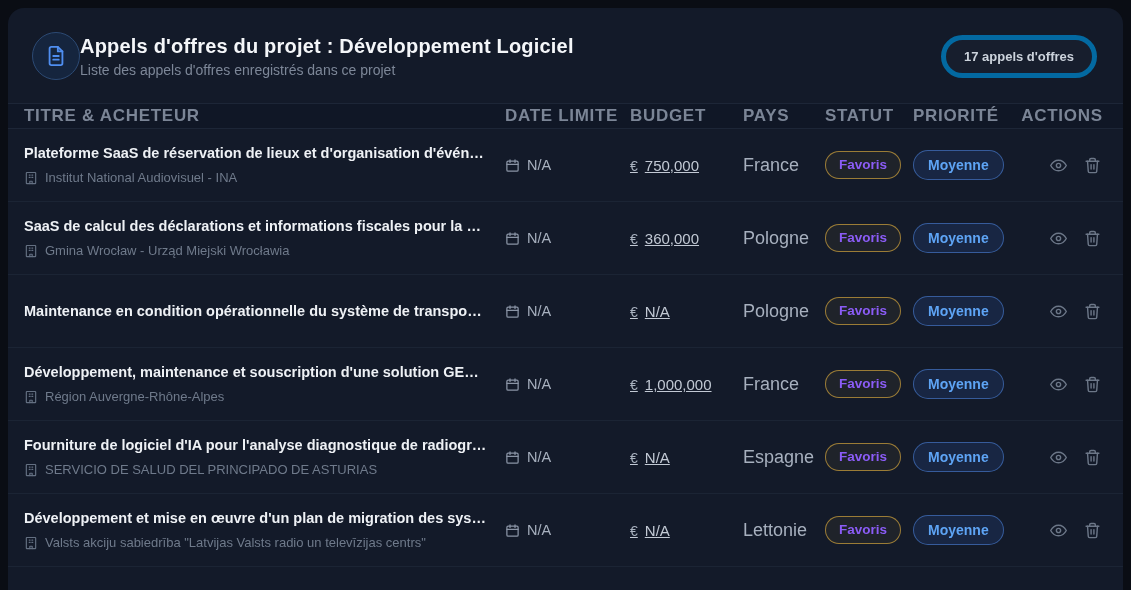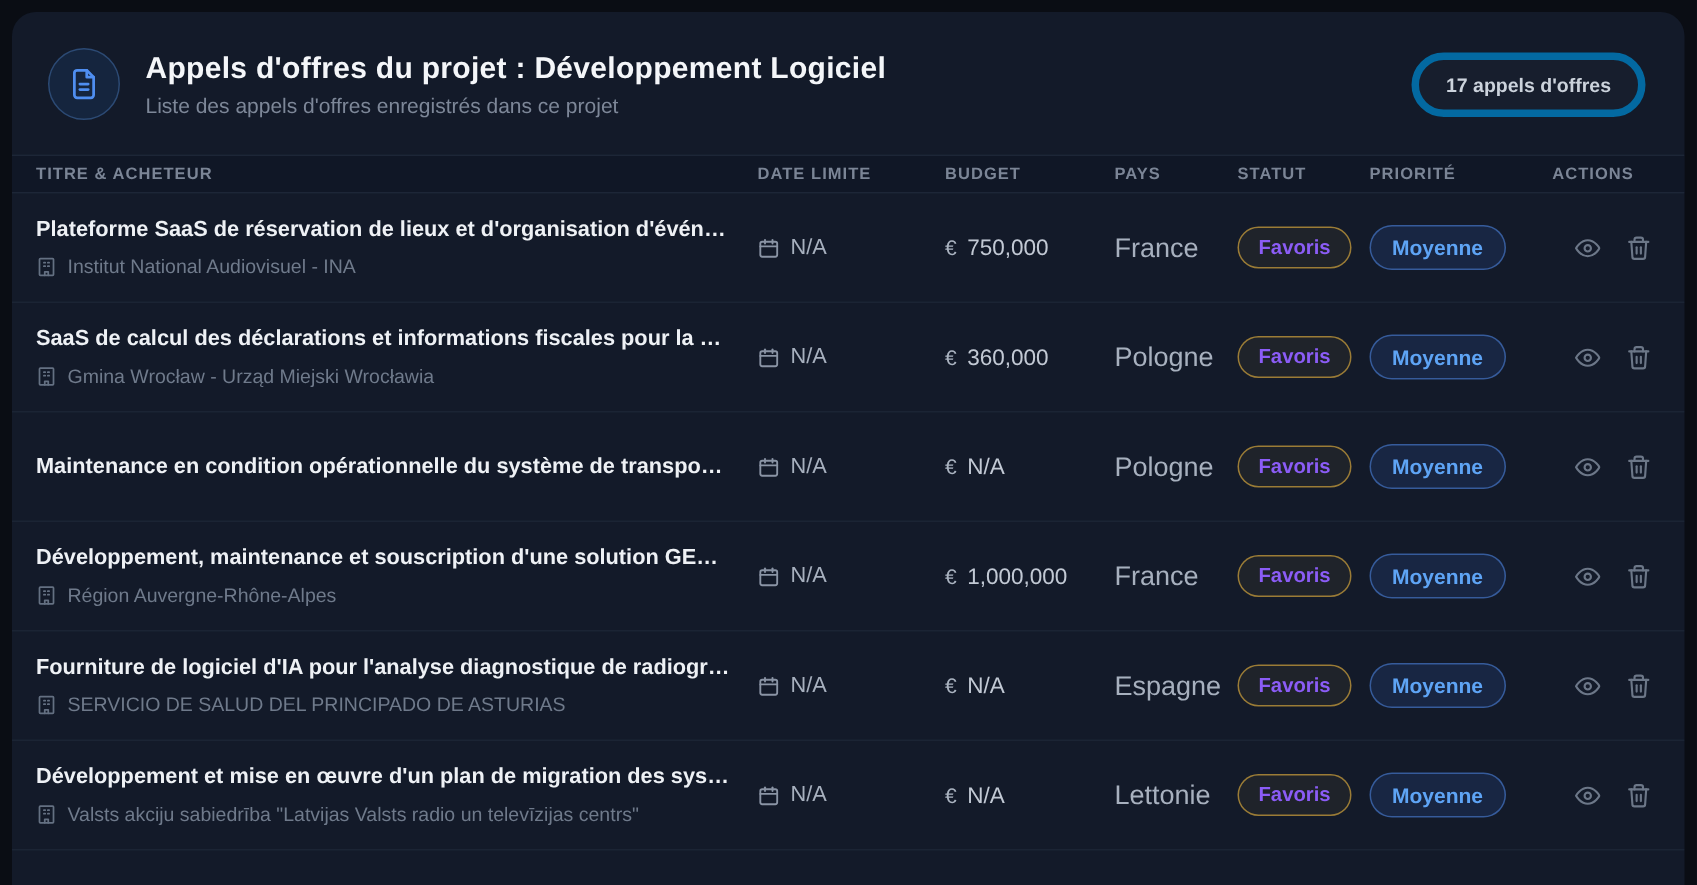--- a/index.html
+++ b/index.html
@@ -21,21 +21,21 @@
   }
   .icon-circle {
     width: 48px; height: 48px; border-radius: 50%;
     background: #152档;
     background: #15253e;
     border: 1.5px solid #2c4a74;
     display: flex; align-items: center; justify-content: center;
     color: #4f8ef0; flex: 0 0 auto;
   }
   .icon-circle svg { width: 22px; height: 22px; }
-  .header-texts { margin-left: 17px; }
+  .header-texts { }
   .page-title {
     font-size: 20px; font-weight: 800; color: #f4f6f9; letter-spacing: 0.2px;
   }
   .page-subtitle {
     font-size: 14px; color: #7d8798; margin-top: 4px;
   }
   .count-badge {
     margin-left: auto;
     border: 5px solid #0369a1; border-radius: 999px;
     background: rgba(255,255,255,0.02);
@@ -49,21 +49,21 @@
     grid-template-columns: 1fr 125px 113px 82px 88px 108px 86px;
     align-items: center;
   }
   .thead {
     height: 26px;
     padding: 0 16px;
     background: #101726;
     border-top: 1px solid #1d2637;
     border-bottom: 1px solid #1d2637;
     color: #7b8596;
-    font-size: 11px; font-weight: 700;
+    font-size: 17px; font-weight: 700;
     letter-spacing: 0.7px; text-transform: uppercase;
   }
   .th-actions { text-align: center; padding-right: 4px; }
   .row {
     height: 73px;
     padding: 0 16px;
     border-bottom: 1px solid #1b2434;
   }
   .cell-title { min-width: 0; padding-right: 18px; }
   .row-title {
@@ -72,21 +72,21 @@
   }
   .row-buyer {
     margin-top: 9px;
     display: flex; align-items: center; gap: 7px;
     font-size: 13px; color: #6f7a8b;
     white-space: nowrap; overflow: hidden;
   }
   .row-buyer svg { width: 14px; height: 14px; flex: 0 0 auto; color: #647082; }
   .cell-date { display: flex; align-items: center; gap: 7px; color: #a7b0be; font-size: 14.5px; }
   .cell-date svg { width: 15px; height: 15px; color: #8a94a5; }
-  .cell-budget { color: #c2c9d4; font-size: 15px; white-space: nowrap; }
+  .cell-budget { color: #c2c9d4; font-size: 15px; white-space: nowrap; text-decoration: underline; }
   .cell-budget .euro { color: #aab3c0; margin-right: 7px; font-size: 14px; }
   .cell-pays { color: #a7b0be; font-size: 18px; }
   .pill {
     display: inline-block; border-radius: 999px;
     font-weight: 600; line-height: 1; white-space: nowrap;
   }
   .pill-gold {
     color: #8b5cf6;
     border: 1px solid rgba(222,174,62,0.65);
     background: rgba(232,182,74,0.06);

